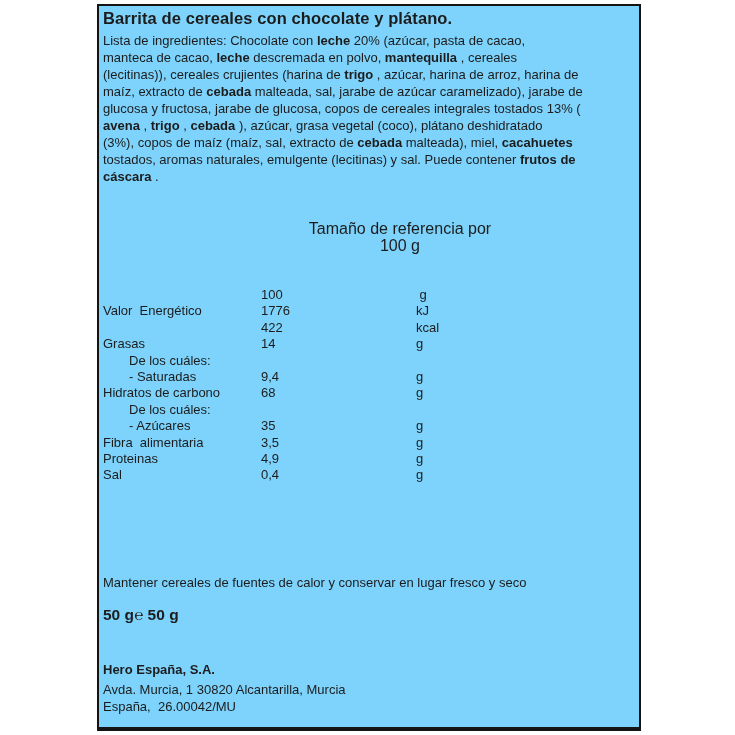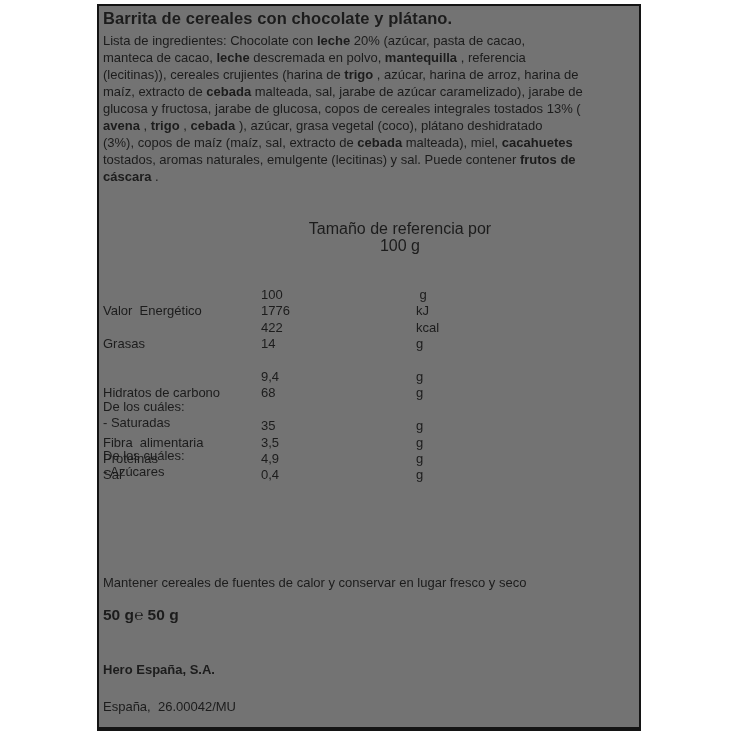--- a/index.html
+++ b/index.html
@@ -13,21 +13,21 @@
   }
   .label-box {
     position: absolute;
     left: 97px;
     top: 4px;
     width: 544px;
     height: 727px;
     box-sizing: border-box;
     border: 2px solid #141414;
     border-bottom-width: 4px;
-    background: #737373;
+    background: #7dd3fc;
   }
   .title {
     position: absolute;
     left: 4px;
     top: 3px;
     font-size: 16.5px;
     font-weight: bold;
     letter-spacing: 0.1px;
     white-space: pre;
   }
@@ -52,21 +52,21 @@
   }
   .nutrition {
     position: absolute;
     left: 4px;
     top: 281px;
     width: 530px;
     font-size: 13px;
   }
   .n-row { position: relative; height: 16.4px; }
   .n-label { position: absolute; left: 0; white-space: pre; }
-  .n-label.ind { left: 0; margin-top: 46px; }
+  .n-label.ind { left: 26px; }
   .n-num { position: absolute; left: 158px; width: 155px; white-space: pre; }
   .n-unit { position: absolute; left: 313px; white-space: pre; }
   .storage {
     position: absolute;
     left: 4px;
     top: 569px;
     font-size: 13px;
     white-space: pre;
   }
   .net-weight {
@@ -101,21 +101,21 @@
   }
 </style>
 </head>
 <body>
 
 <div class="label-box">
   <div class="title">Barrita de cereales con chocolate y plátano.</div>
 
   <div class="ingredients" id="ingredients">
       <div class="ing-line"><span>Lista de ingredientes: Chocolate con </span><span class="b">leche</span><span> 20% (azúcar, pasta de cacao,</span></div>
-      <div class="ing-line"><span>manteca de cacao, </span><span class="b">leche</span><span> descremada en polvo, </span><span class="b">mantequilla</span><span> , referencia</span></div>
+      <div class="ing-line"><span>manteca de cacao, </span><span class="b">leche</span><span> descremada en polvo, </span><span class="b">mantequilla</span><span> , cereales</span></div>
       <div class="ing-line"><span>(lecitinas)), cereales crujientes (harina de </span><span class="b">trigo</span><span> , azúcar, harina de arroz, harina de</span></div>
       <div class="ing-line"><span>maíz, extracto de </span><span class="b">cebada</span><span> malteada, sal, jarabe de azúcar caramelizado), jarabe de</span></div>
       <div class="ing-line"><span>glucosa y fructosa, jarabe de glucosa, copos de cereales integrales tostados 13% (</span></div>
       <div class="ing-line"><span class="b">avena</span><span> , </span><span class="b">trigo</span><span> , </span><span class="b">cebada</span><span> ), azúcar, grasa vegetal (coco), plátano deshidratado</span></div>
       <div class="ing-line"><span>(3%), copos de maíz (maíz, sal, extracto de </span><span class="b">cebada</span><span> malteada), miel, </span><span class="b">cacahuetes</span></div>
       <div class="ing-line"><span>tostados, aromas naturales, emulgente (lecitinas) y sal. Puede contener </span><span class="b">frutos de</span></div>
       <div class="ing-line"><span class="b">cáscara</span><span> .</span></div>
     </div>
 
   <div class="serving-header">
@@ -182,14 +182,15 @@
       <div class="n-row">
         <span class="n-label">Sal</span>
         <span class="n-num">0,4</span>
         <span class="n-unit">g</span>
       </div>
     </div>
 
   <div class="storage">Mantener cereales de fuentes de calor y conservar en lugar fresco y seco</div>
   <div class="net-weight">50 g℮ 50 g</div>
   <div class="company">Hero España, S.A.</div>
+  <div class="address">Avda. Murcia, 1 30820 Alcantarilla, Murcia</div>
   <div class="country">España,  26.00042/MU</div>
 </div>
 
 </body></html>

